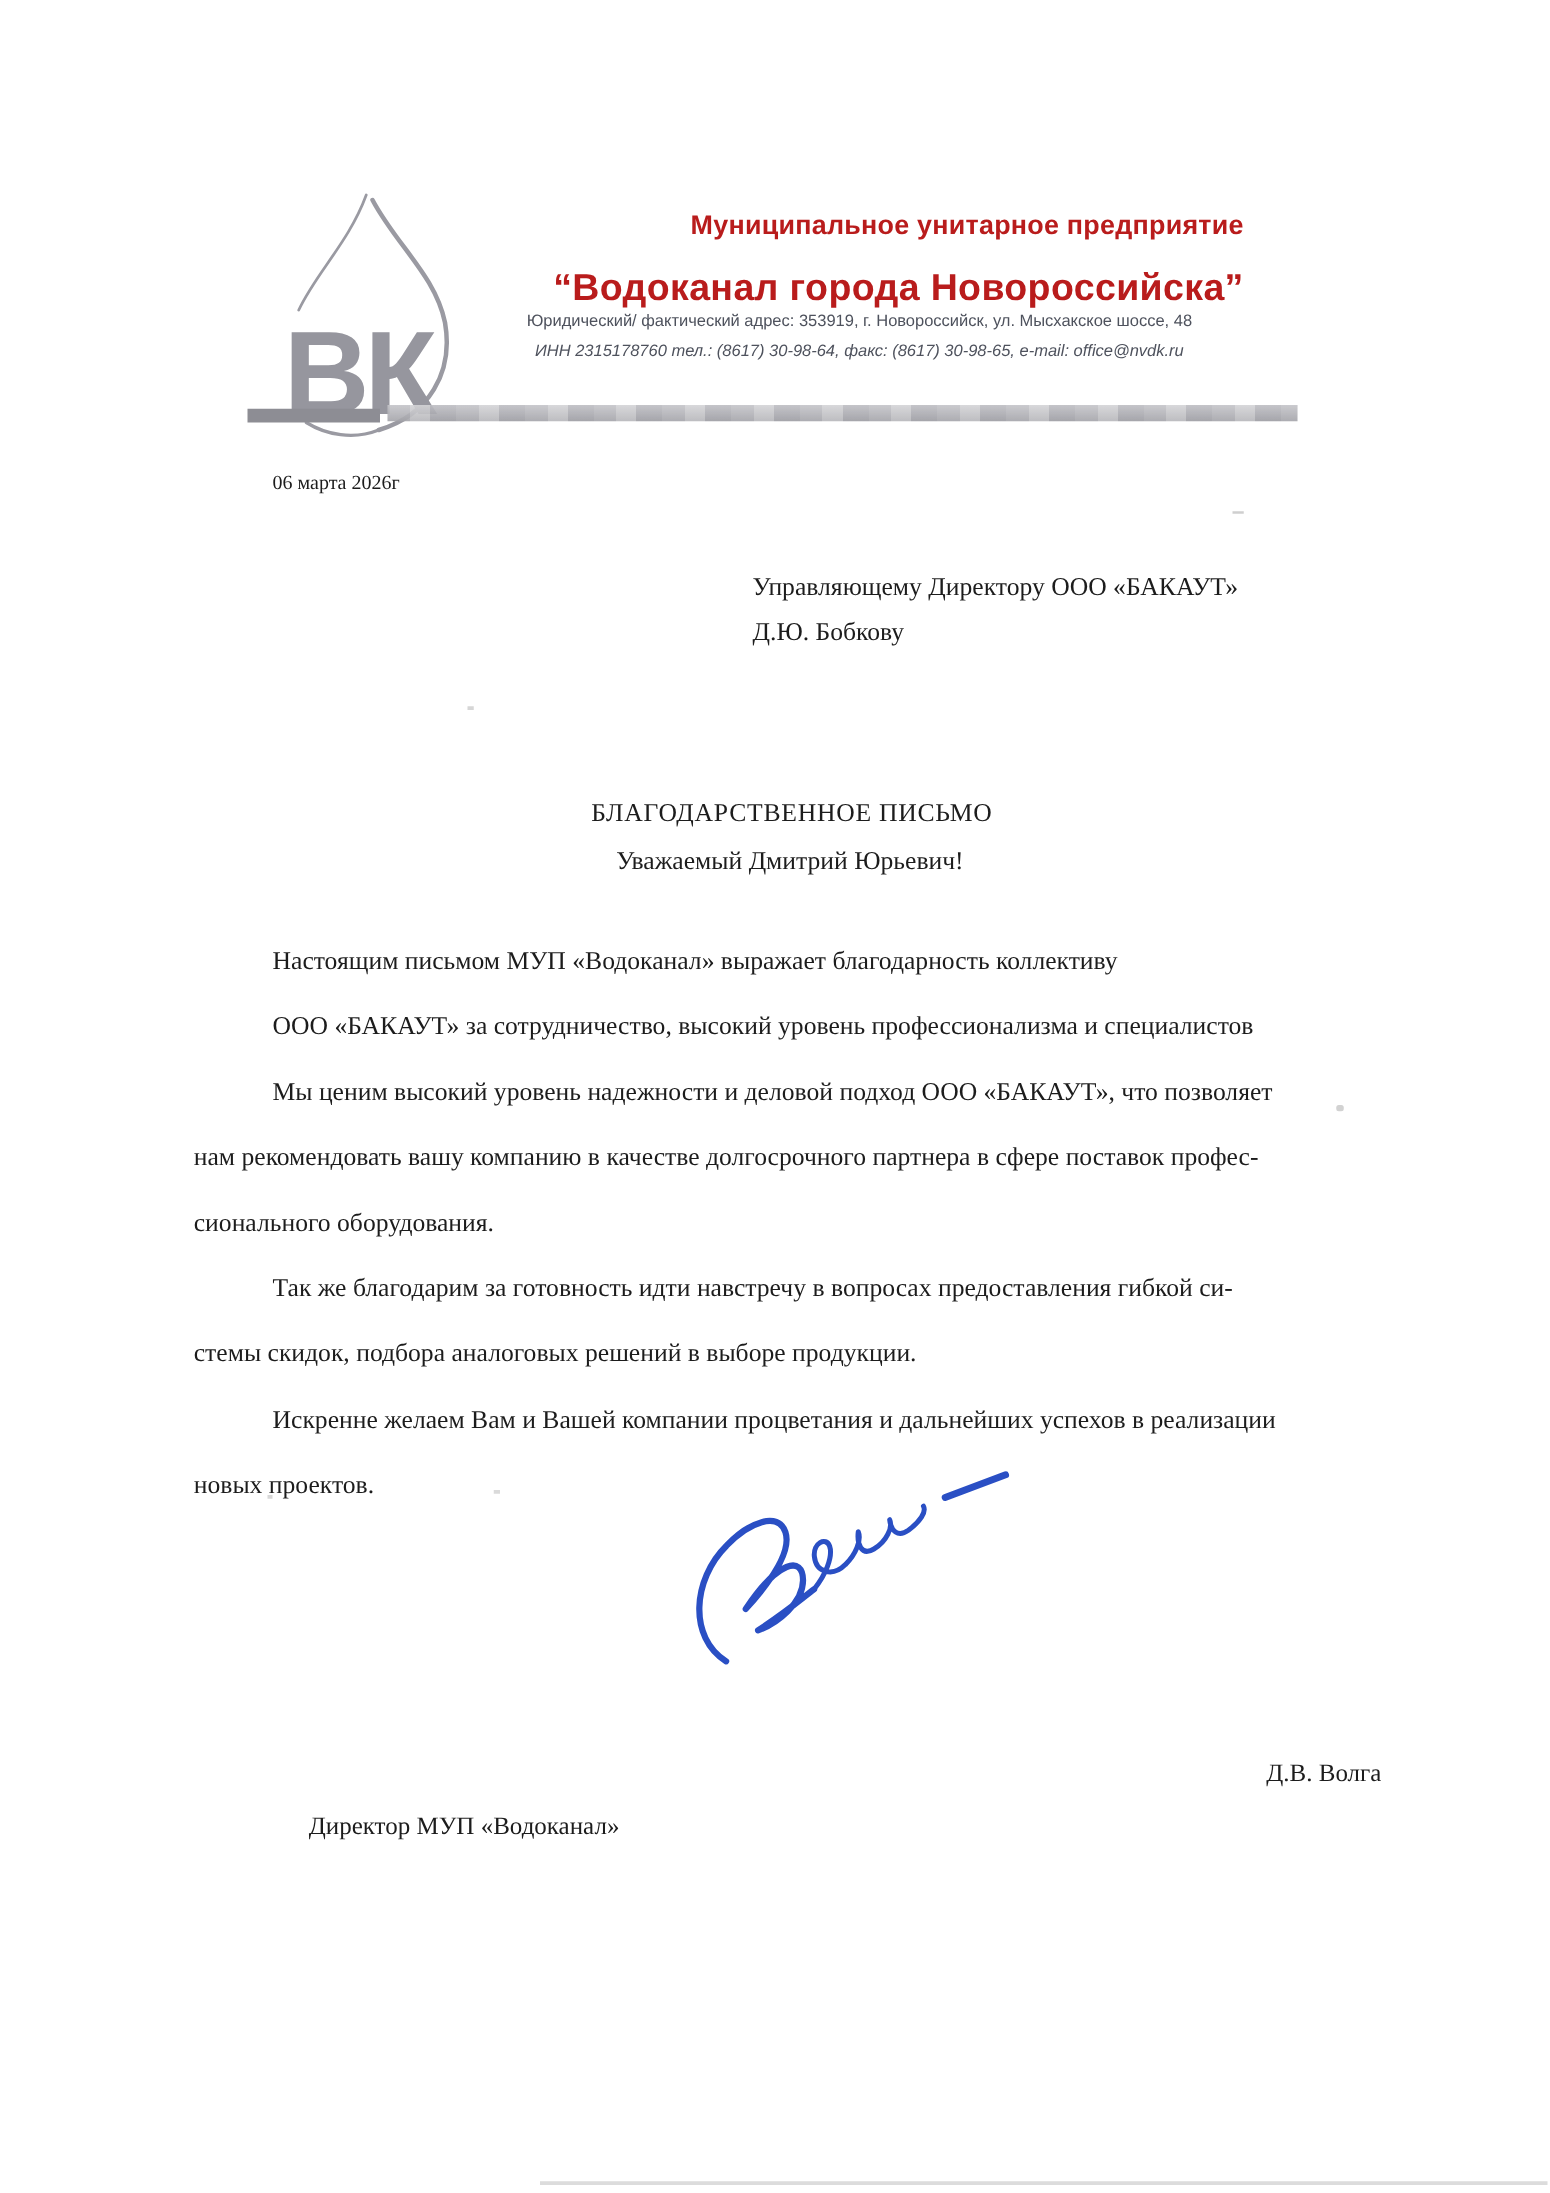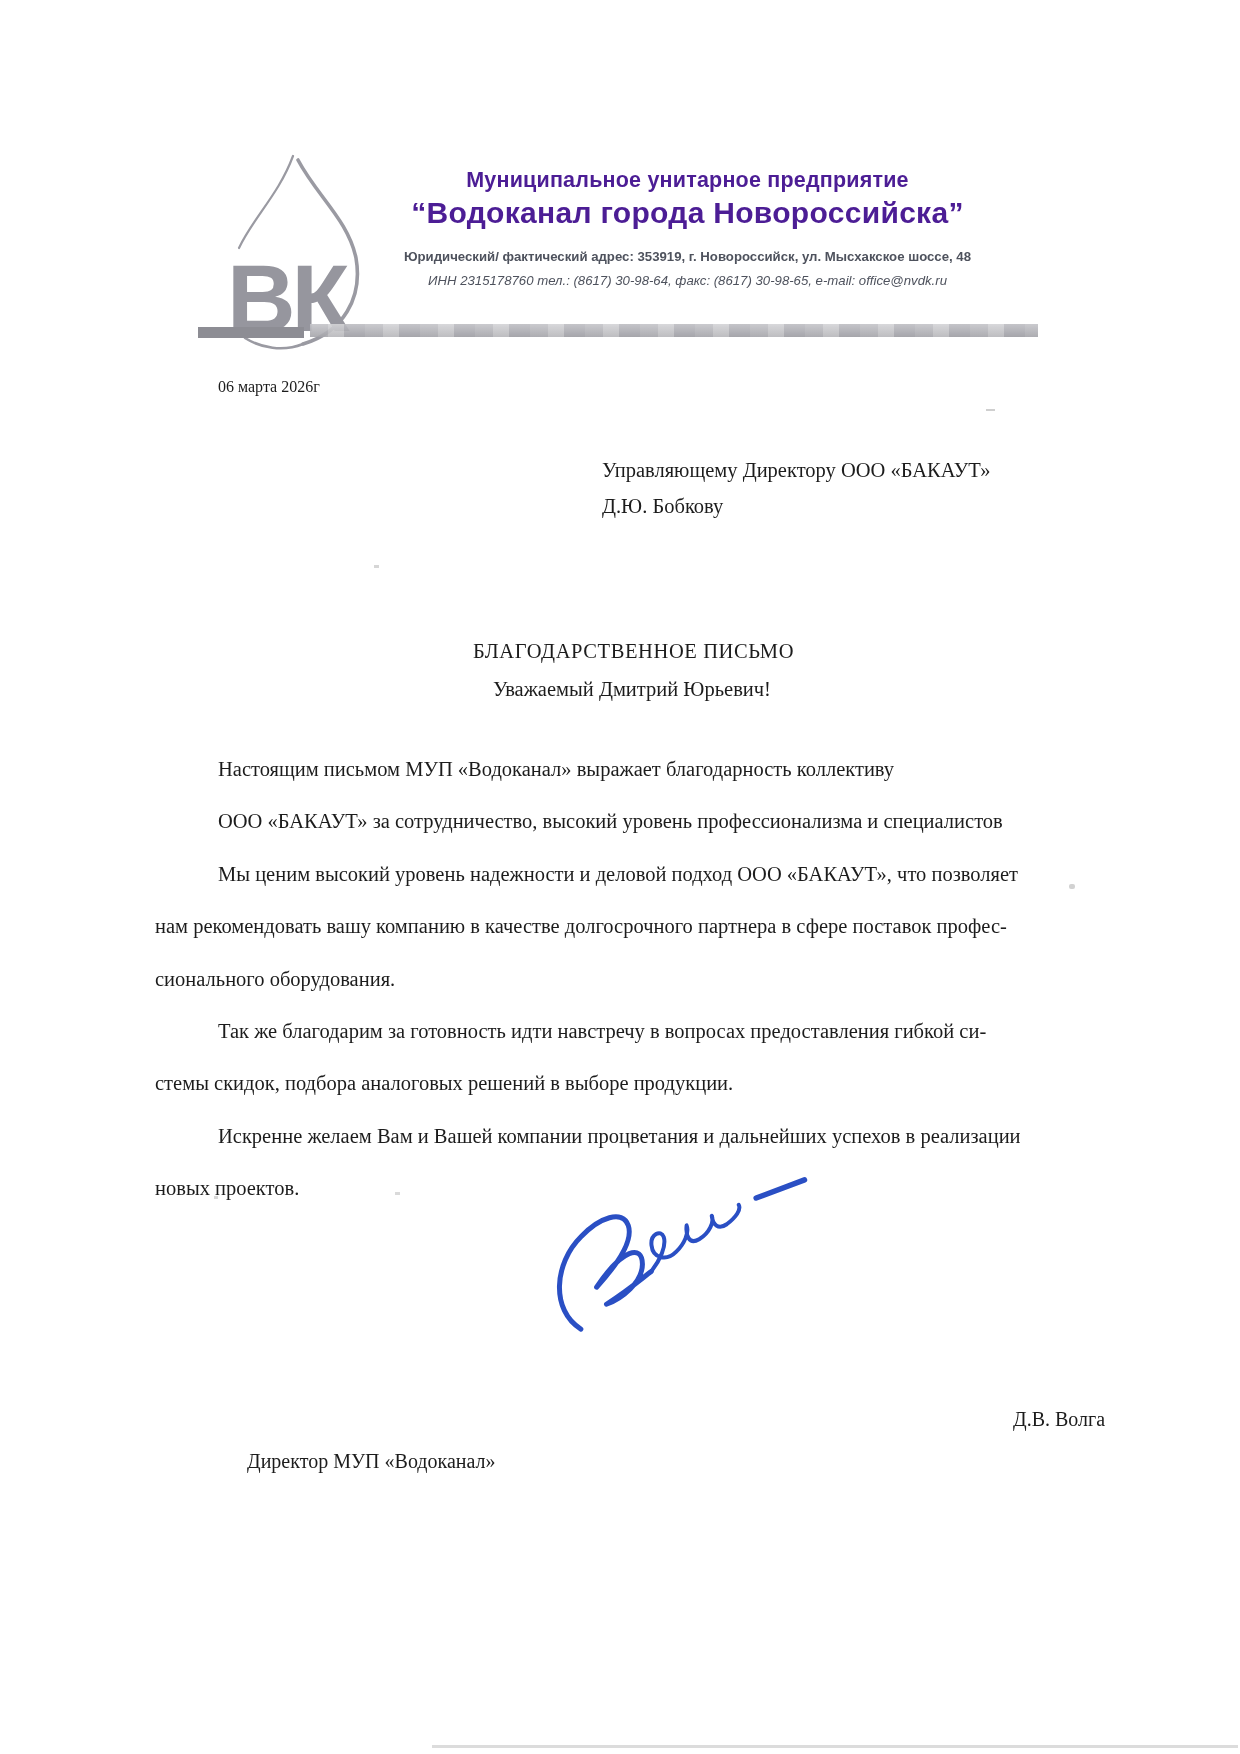--- a/index.html
+++ b/index.html
@@ -15,30 +15,30 @@
     background:#8d8d94;
   }
   .bar-long {
     position:absolute; left:310px; top:324px; width:728px; height:13px;
     background:
       linear-gradient(180deg, rgba(255,255,255,.25), rgba(0,0,0,.08)),
       repeating-linear-gradient(90deg,#b2b2b8 0 18px,#c6c6ca 18px 34px,#a9a9b0 34px 55px);
     opacity:.9;
   }
   .head-center {
-    position:absolute; left:380px; top:168px; width:615px; text-align:center;
-    font-family:"Liberation Sans", sans-serif; color:#4c1d95;
+    position:absolute; left:380px; top:168px; width:615px; text-align:right;
+    font-family:"Liberation Sans", sans-serif; color:#b91c1c;
   }
   .org-type { font-size:21.5px; font-weight:bold; letter-spacing:.2px; }
-  .org-name { font-size:30px; font-weight:bold; letter-spacing:.3px; margin-top:3px; }
+  .org-name { font-size:30px; font-weight:bold; letter-spacing:.3px; margin-top:21px; }
   .head-small {
     position:absolute; left:380px; width:615px; text-align:center;
     font-family:"Liberation Sans", sans-serif; font-size:13.2px; color:#4e525d;
   }
-  .addr-line { top:249px;font-weight:bold; }
+  .addr-line { top:249px; }
   .inn-line  { top:273px;font-style:italic; }
 
   
   .date { position:absolute; left:218px; top:378px; font-size:16px; }
   .recipient { position:absolute; left:602px; top:452px; font-size:20.5px; line-height:36px; }
   .title { position:absolute; left:473px; top:607px; font-size:20.5px; letter-spacing:.6px;margin-top:33px; }
   .salutation { position:absolute; left:493px; top:678px; font-size:20.5px; }
   .body-text {
     position:absolute; left:155px; top:746px; width:935px;
     font-size:20.5px;

